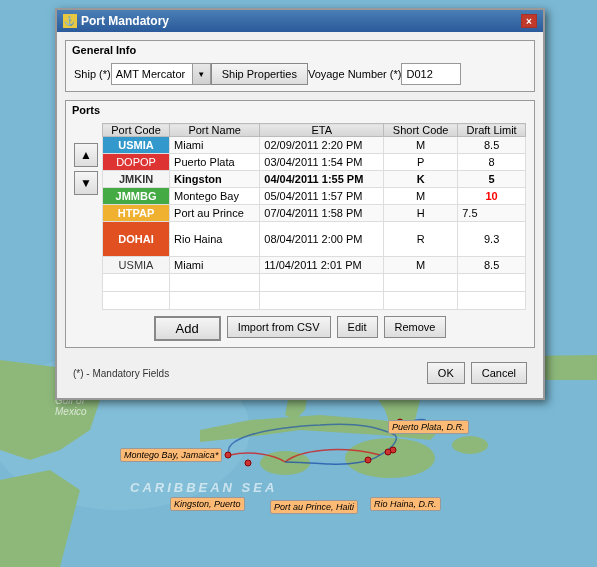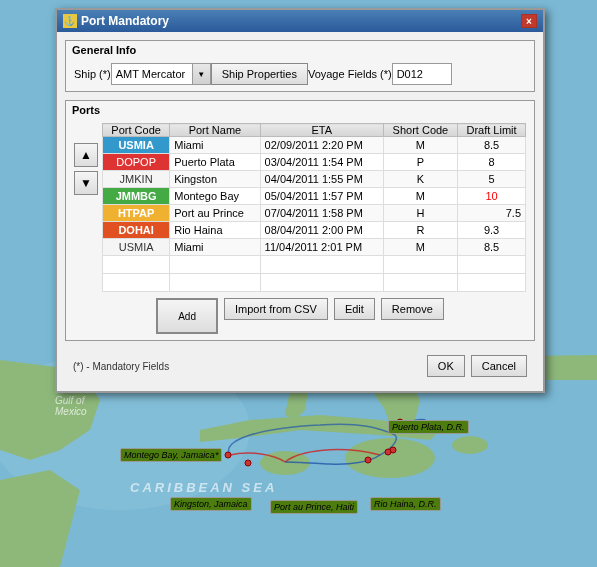--- a/index.html
+++ b/index.html
@@ -205,25 +205,25 @@
     }
 
     .table-actions {
       display: flex;
       gap: 6px;
       margin-top: 6px;
       justify-content: center;
     }
 
     .add-btn {
-      height: 36px;
+      height: 25px;
       padding: 0 20px;
       background: linear-gradient(to bottom, #f5f5f5, #ddd);
       border: 2px solid #888;
-      font-size: 10px;
+      font-size: 13px;
       cursor: pointer;
     }
 
     .footer-row {
       display: flex;
       justify-content: space-between;
       align-items: center;
       padding: 6px 8px;
       background: #f0f0f0;
     }
@@ -235,21 +235,21 @@
 
     .footer-buttons {
       display: flex;
       gap: 6px;
     }
 
     
     .map-label {
       position: absolute;
       font-size: 9px;
-      background: #4d7c0f;
+      background: #fdba74;
       border: 1px solid #999;
       padding: 1px 3px;
       border-radius: 2px;
       white-space: nowrap;
       font-style: italic;
     }
 
     
     .sea-text {
       position: absolute;
@@ -328,21 +328,21 @@
 
     <circle cx="228" cy="455" r="3" fill="#cc3333" stroke="#880000"></circle>
 
     <circle cx="368" cy="460" r="3" fill="#cc3333" stroke="#880000"></circle>
 
     <circle cx="388" cy="452" r="3" fill="#cc3333" stroke="#880000"></circle>
   </svg>
 
   <div class="map-label" style="top:420px;left:388px;">Puerto Plata, D.R.</div>
   <div class="map-label" style="top:448px;left:120px;">Montego Bay, Jamaica*</div>
-  <div class="map-label" style="top:497px;left:170px;">Kingston, Jamaica</div>
+  <div class="map-label" style="top:497px;left:170px;">Kingston, Puerto</div>
   <div class="map-label" style="top:500px;left:270px;">Port au Prince, Haiti</div>
   <div class="map-label" style="top:497px;left:370px;">Rio Haina, D.R.</div>
 </div>
 
 <div class="dialog">
 
   <div class="title-bar">
     <div class="title-bar-left">
       <div class="title-icon">⚓</div>
       <span>Port Mandatory</span>
@@ -354,21 +354,21 @@
 
     <div class="section-box">
       <div class="section-label">General Info</div>
       <div class="general-info-row">
         <span class="field-label">Ship (*)</span>
         <div class="ship-select">
           <span class="ship-select-text">AMT Mercator</span>
           <div class="ship-select-arrow">▼</div>
         </div>
         <button class="btn">Ship Properties</button>
-        <span class="field-label">Voyage Fields (*)</span>
+        <span class="field-label">Voyage Number (*)</span>
         <input class="voyage-input" type="text" value="D012" style="">
       </div>
     </div>
 
     <div class="section-box">
       <div class="section-label">Ports</div>
       <div class="ports-section">
         <div class="ports-table-container">
 
           <div class="arrow-buttons">
@@ -395,43 +395,43 @@
                   <td style="text-align: center;">M</td>
                   <td style="text-align: center;">8.5</td>
                 </tr>
                 <tr>
                   <td style="background: rgb(221, 51, 51); color: white; font-weight: normal; text-align: center; padding: 2px 4px;">DOPOP</td>
                   <td>Puerto Plata</td>
                   <td>03/04/2011 1:54 PM</td>
                   <td style="text-align: center;">P</td>
                   <td style="text-align: center;">8</td>
                 </tr>
-                <tr style="background: rgb(249, 249, 249);">
+                <tr style="background: rgb(249, 249, 249); font-weight: bold;">
                   <td style="background: rgb(245, 245, 245); color: rgb(51, 51, 51); text-align: center; padding: 2px 4px;">JMKIN</td>
                   <td>Kingston</td>
                   <td>04/04/2011 1:55 PM</td>
                   <td style="text-align: center;">K</td>
                   <td style="text-align: center;">5</td>
                 </tr>
                 <tr>
                   <td style="background: rgb(68, 170, 68); color: white; font-weight: bold; text-align: center; padding: 2px 4px;">JMMBG</td>
                   <td>Montego Bay</td>
                   <td>05/04/2011 1:57 PM</td>
                   <td style="text-align: center;">M</td>
-                  <td style="color: red; font-weight: normal; text-align: center;">10</td>
+                  <td style="color: red; font-weight: bold; text-align: center;">10</td>
                 </tr>
                 <tr style="background: rgb(249, 249, 249);">
                   <td style="background: rgb(240, 176, 48); color: white; font-weight: bold; text-align: center; padding: 2px 0;">HTPAP</td>
                   <td>Port au Prince</td>
                   <td>07/04/2011 1:58 PM</td>
                   <td style="text-align: center;">H</td>
-                  <td style="text-align: right;">7.5</td>
+                  <td style="text-align: left;">7.5</td>
                 </tr>
                 <tr>
-                  <td style="background: rgb(224, 80, 32); color: white; font-weight: bold; text-align: center; padding: 2px 4px;">DOHAI</td>
+                  <td style="background: rgb(224, 80, 32); color: white; font-weight: bold; text-align: center; padding: 11px 4px;">DOHAI</td>
                   <td>Rio Haina</td>
                   <td>08/04/2011 2:00 PM</td>
                   <td style="text-align: center;">R</td>
                   <td style="text-align: center;">9.3</td>
                 </tr>
                 <tr style="background: rgb(249, 249, 249);">
                   <td style="background: rgb(245, 245, 245); color: rgb(51, 51, 51); text-align: center; padding: 2px 4px;">USMIA</td>
                   <td>Miami</td>
                   <td>11/04/2011 2:01 PM</td>
                   <td style="text-align: center;">M</td>

